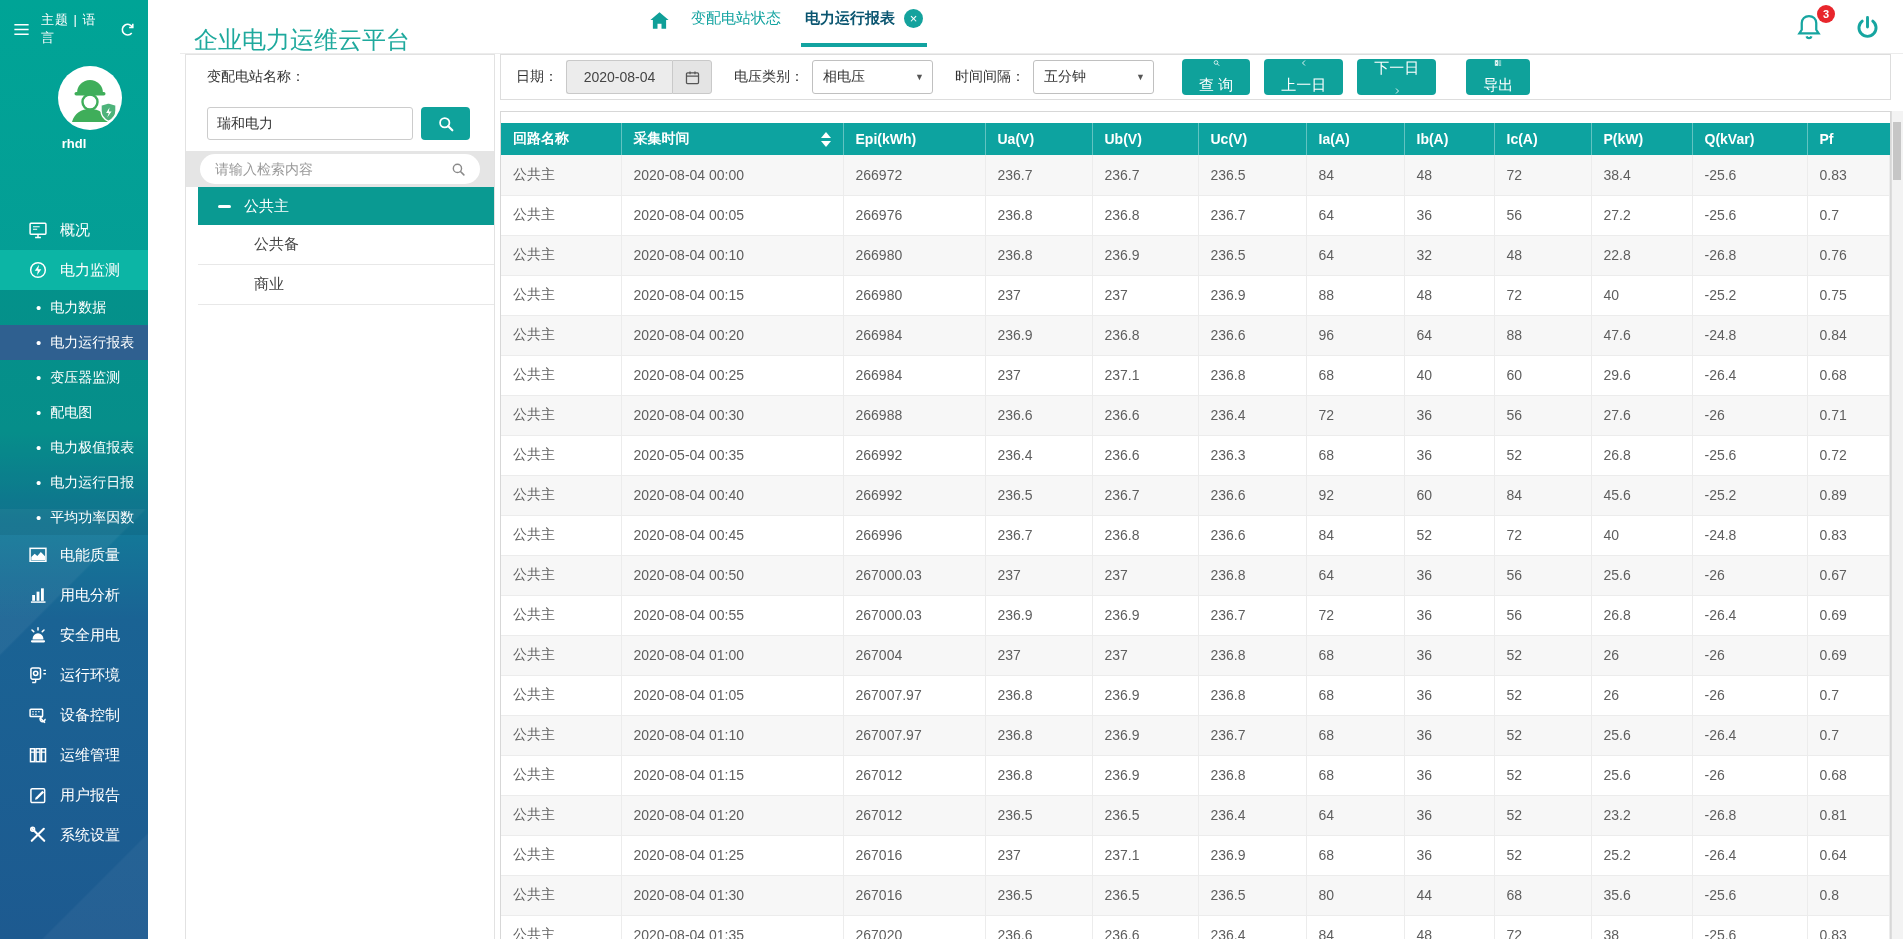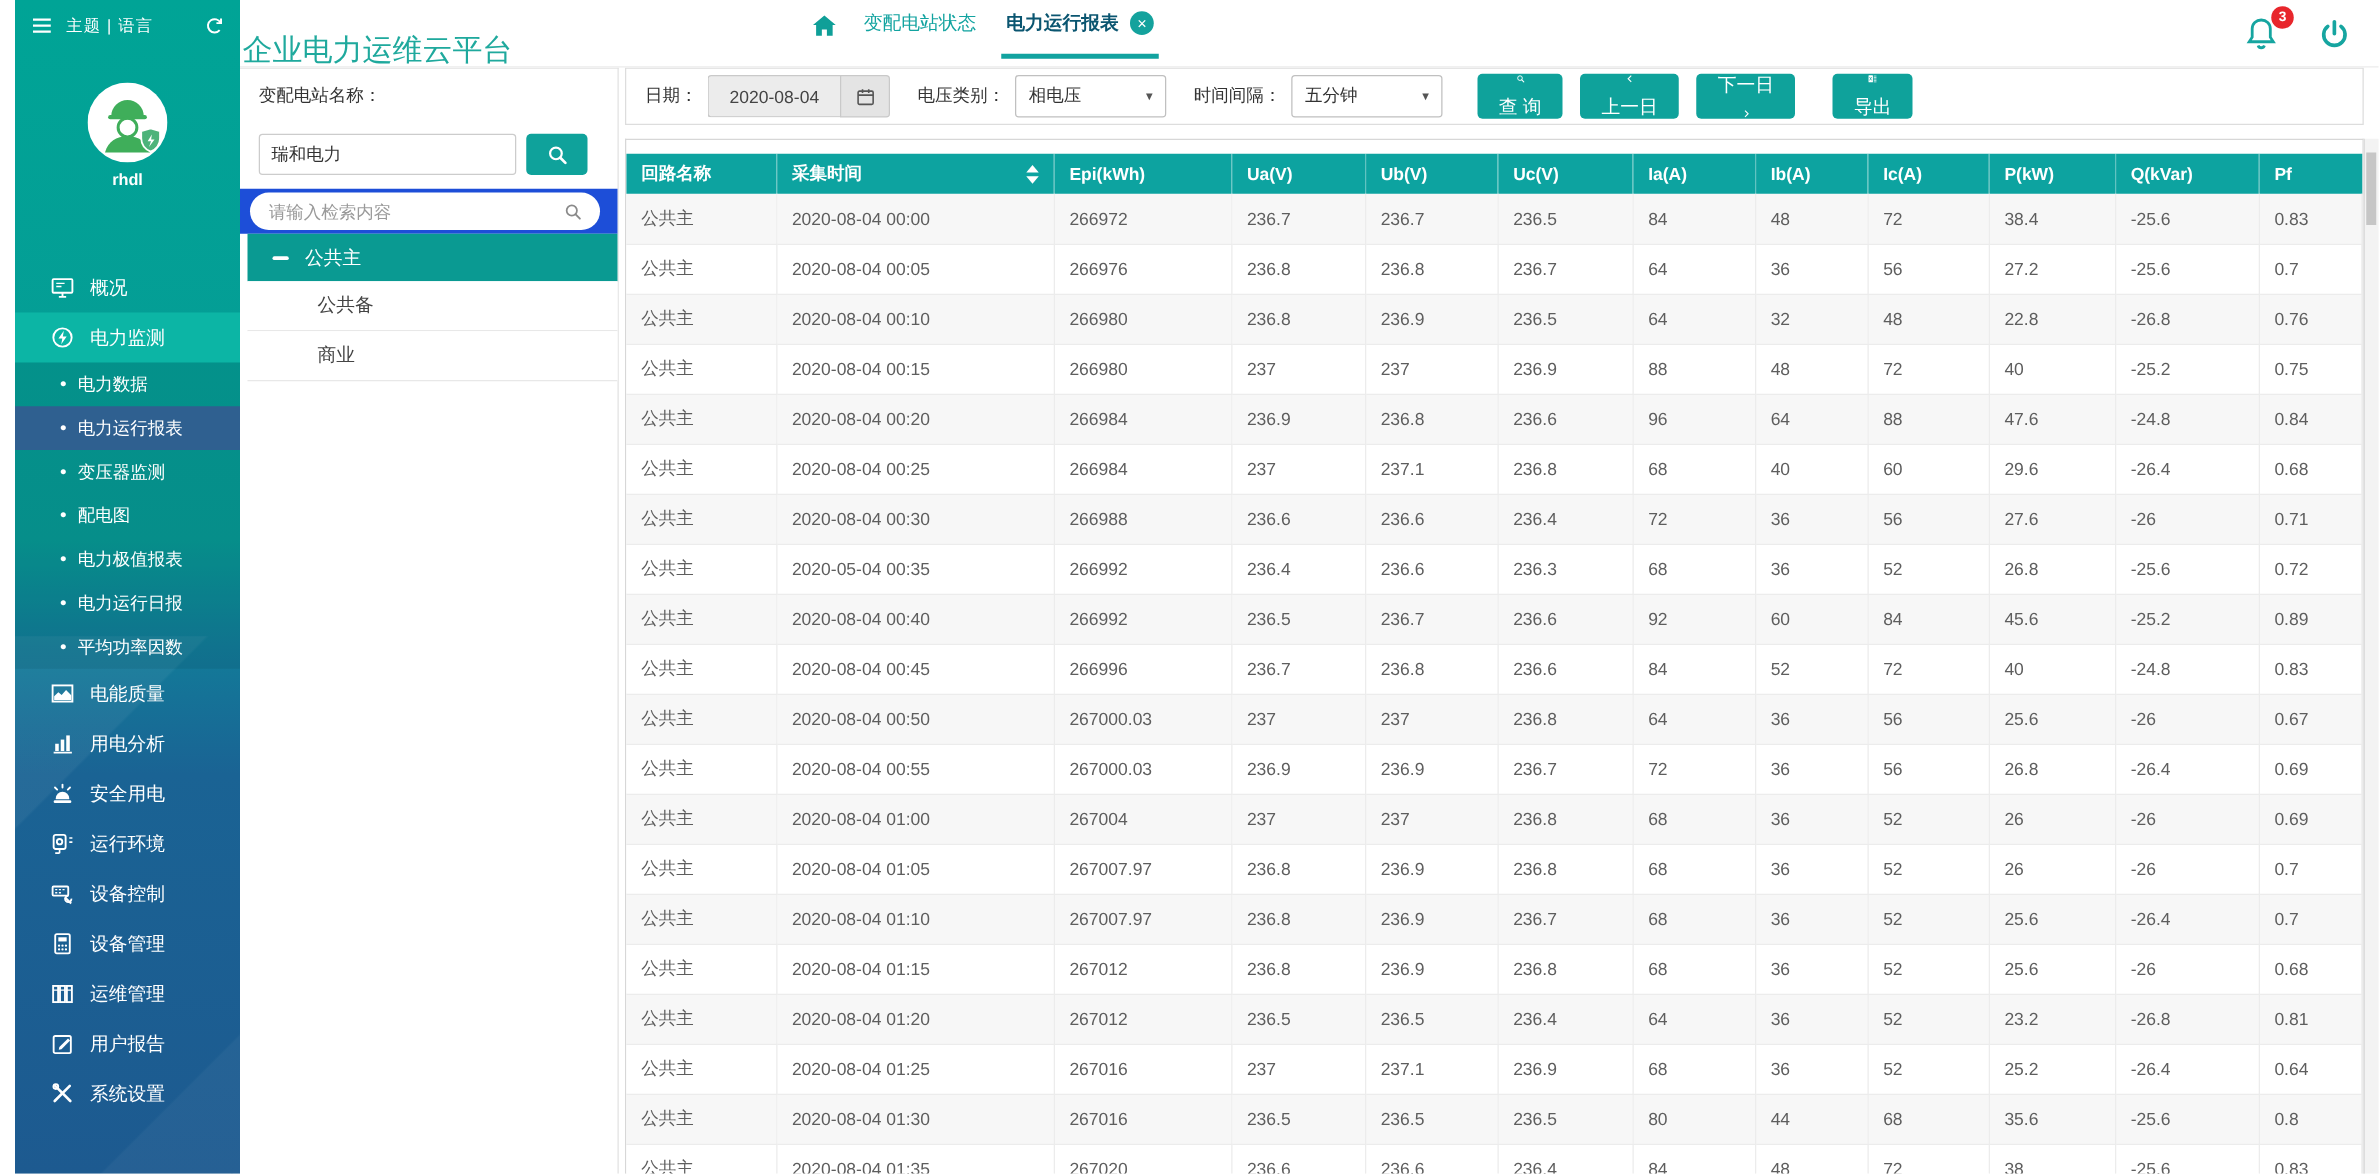--- a/index.html
+++ b/index.html
@@ -3,21 +3,21 @@
 <meta charset="utf-8">
 <style>
   * { box-sizing: border-box; }
   html,body { margin:0; padding:0; }
   body {
     width:1903px; height:939px; position:relative; overflow:hidden;
     font-family:"Liberation Sans","DejaVu Sans",sans-serif; background:#fff;
   }
   
   .sidebar{
-    position:absolute; left:12px; top:0; width:180px; height:939px; z-index:3; color:#fff;
+    position:absolute; left:0; top:0; width:148px; height:939px; z-index:3; color:#fff;
     background:linear-gradient(to bottom,#00a496 0%,#079a95 46%,#127c99 55%,#1a6394 66%,#1d5a90 100%);
   }
   .sidebar::after{
     content:''; position:absolute; bottom:0; left:0; right:0; height:430px; pointer-events:none;
     background:linear-gradient(135deg, rgba(255,255,255,0.05) 25%, transparent 25.5%),
                linear-gradient(315deg, rgba(255,255,255,0.04) 18%, transparent 18.5%);
   }
   .sb-top{ display:flex; align-items:center; padding:11px 12px 0 12px; gap:10px; }
   .sb-top-label{ font-size:13px; letter-spacing:1px; }
   .sb-refresh{ margin-left:auto; display:flex; }
@@ -48,21 +48,21 @@
   .power-wrap{ display:flex; cursor:pointer; }
   
   .left-panel{ position:absolute; left:185px; top:54px; width:310px; bottom:0; background:#fff;
                border:1px solid #e2e2e2; border-bottom:none; z-index:1; }
   .sp-head{ padding:13px 0 11px 21px; }
   .sp-label{ font-size:14px; color:#333; margin-bottom:21px; }
   .sp-row{ display:flex; gap:8px; align-items:center; }
   .sp-input{ width:206px; height:33px; border:1px solid #ccc; border-radius:3px; font-size:14px; padding:0 9px; color:#333; outline:none; }
   .sp-search-btn{ width:49px; height:33px; background:#0fa29b; border:none; border-radius:4px;
                   display:flex; align-items:center; justify-content:center; cursor:pointer; }
-  .sp-searchbar{ height:36px; background:#1d4ed8; display:flex; align-items:center; padding:0 14px; }
+  .sp-searchbar{ height:36px; background:#e5e5e5; display:flex; align-items:center; padding:0 14px; }
   .sp-pill{ flex:1; height:30px; background:#fff; border-radius:15px; display:flex; align-items:center; padding:0 13px; gap:8px; }
   .sp-pill input{ border:none; outline:none; flex:1; font-size:14px; color:#333; background:transparent; }
   .sp-pill input::placeholder{ color:#9a9a9a; }
   .sp-tree{ margin-left:12px; }
   .tree-node{ height:38px; display:flex; align-items:center; gap:13px; padding-left:20px; font-size:15px; cursor:pointer; }
   .tree-node.selected{ background:#0a9a92; color:#fff; }
   .minus-icon{ width:13px; height:3px; background:#fff; border-radius:2px; }
   .tree-child{ height:40px; display:flex; align-items:center; padding-left:56px; font-size:15px; color:#444;
                border-bottom:1px solid #e8e8e8; background:#fff; cursor:pointer; }
   
@@ -224,35 +224,20 @@
       <div class="mi">
         <span class="mi-icon">
           <svg width="20" height="20" viewBox="0 0 24 24">
             <rect x="2.5" y="5" width="15" height="8.8" rx="1" fill="none" stroke="#fff" stroke-width="1.8"></rect>
             <path d="M5 8h2M8.5 8h2M12 8h2M5 11h2M8.5 11h2" stroke="#fff" stroke-width="1.3"></path>
             <path d="M14.5 15.5l5.8 5.8" stroke="#fff" stroke-width="2"></path>
             <path d="M17.8 14a3 3 0 102.7 2.7" fill="none" stroke="#fff" stroke-width="1.8"></path>
           </svg>
         </span>
         <span class="mi-label">设备控制</span>
-      </div>
-      <div class="mi">
-        <span class="mi-icon">
-          <svg width="20" height="20" viewBox="0 0 24 24">
-            <rect x="5" y="2.8" width="14" height="18.4" rx="1.5" fill="none" stroke="#fff" stroke-width="1.8"></rect>
-            <rect x="8" y="5.8" width="8" height="4" fill="#fff"></rect>
-            <circle cx="8.7" cy="13.8" r="1.1" fill="#fff"></circle>
-            <circle cx="12" cy="13.8" r="1.1" fill="#fff"></circle>
-            <circle cx="15.3" cy="13.8" r="1.1" fill="#fff"></circle>
-            <circle cx="8.7" cy="17.4" r="1.1" fill="#fff"></circle>
-            <circle cx="12" cy="17.4" r="1.1" fill="#fff"></circle>
-            <circle cx="15.3" cy="17.4" r="1.1" fill="#fff"></circle>
-          </svg>
-        </span>
-        <span class="mi-label">设备管理</span>
       </div>
       <div class="mi">
         <span class="mi-icon">
           <svg width="20" height="20" viewBox="0 0 24 24">
             <rect x="3" y="4.5" width="4.8" height="15.5" fill="none" stroke="#fff" stroke-width="1.8"></rect>
             <rect x="9.6" y="4.5" width="4.8" height="15.5" fill="none" stroke="#fff" stroke-width="1.8"></rect>
             <rect x="16.2" y="4.5" width="4.8" height="15.5" fill="none" stroke="#fff" stroke-width="1.8"></rect>
             <path d="M3 8.5h4.8M9.6 8.5h4.8M16.2 8.5h4.8" stroke="#fff" stroke-width="1.4"></path>
           </svg>
         </span>

